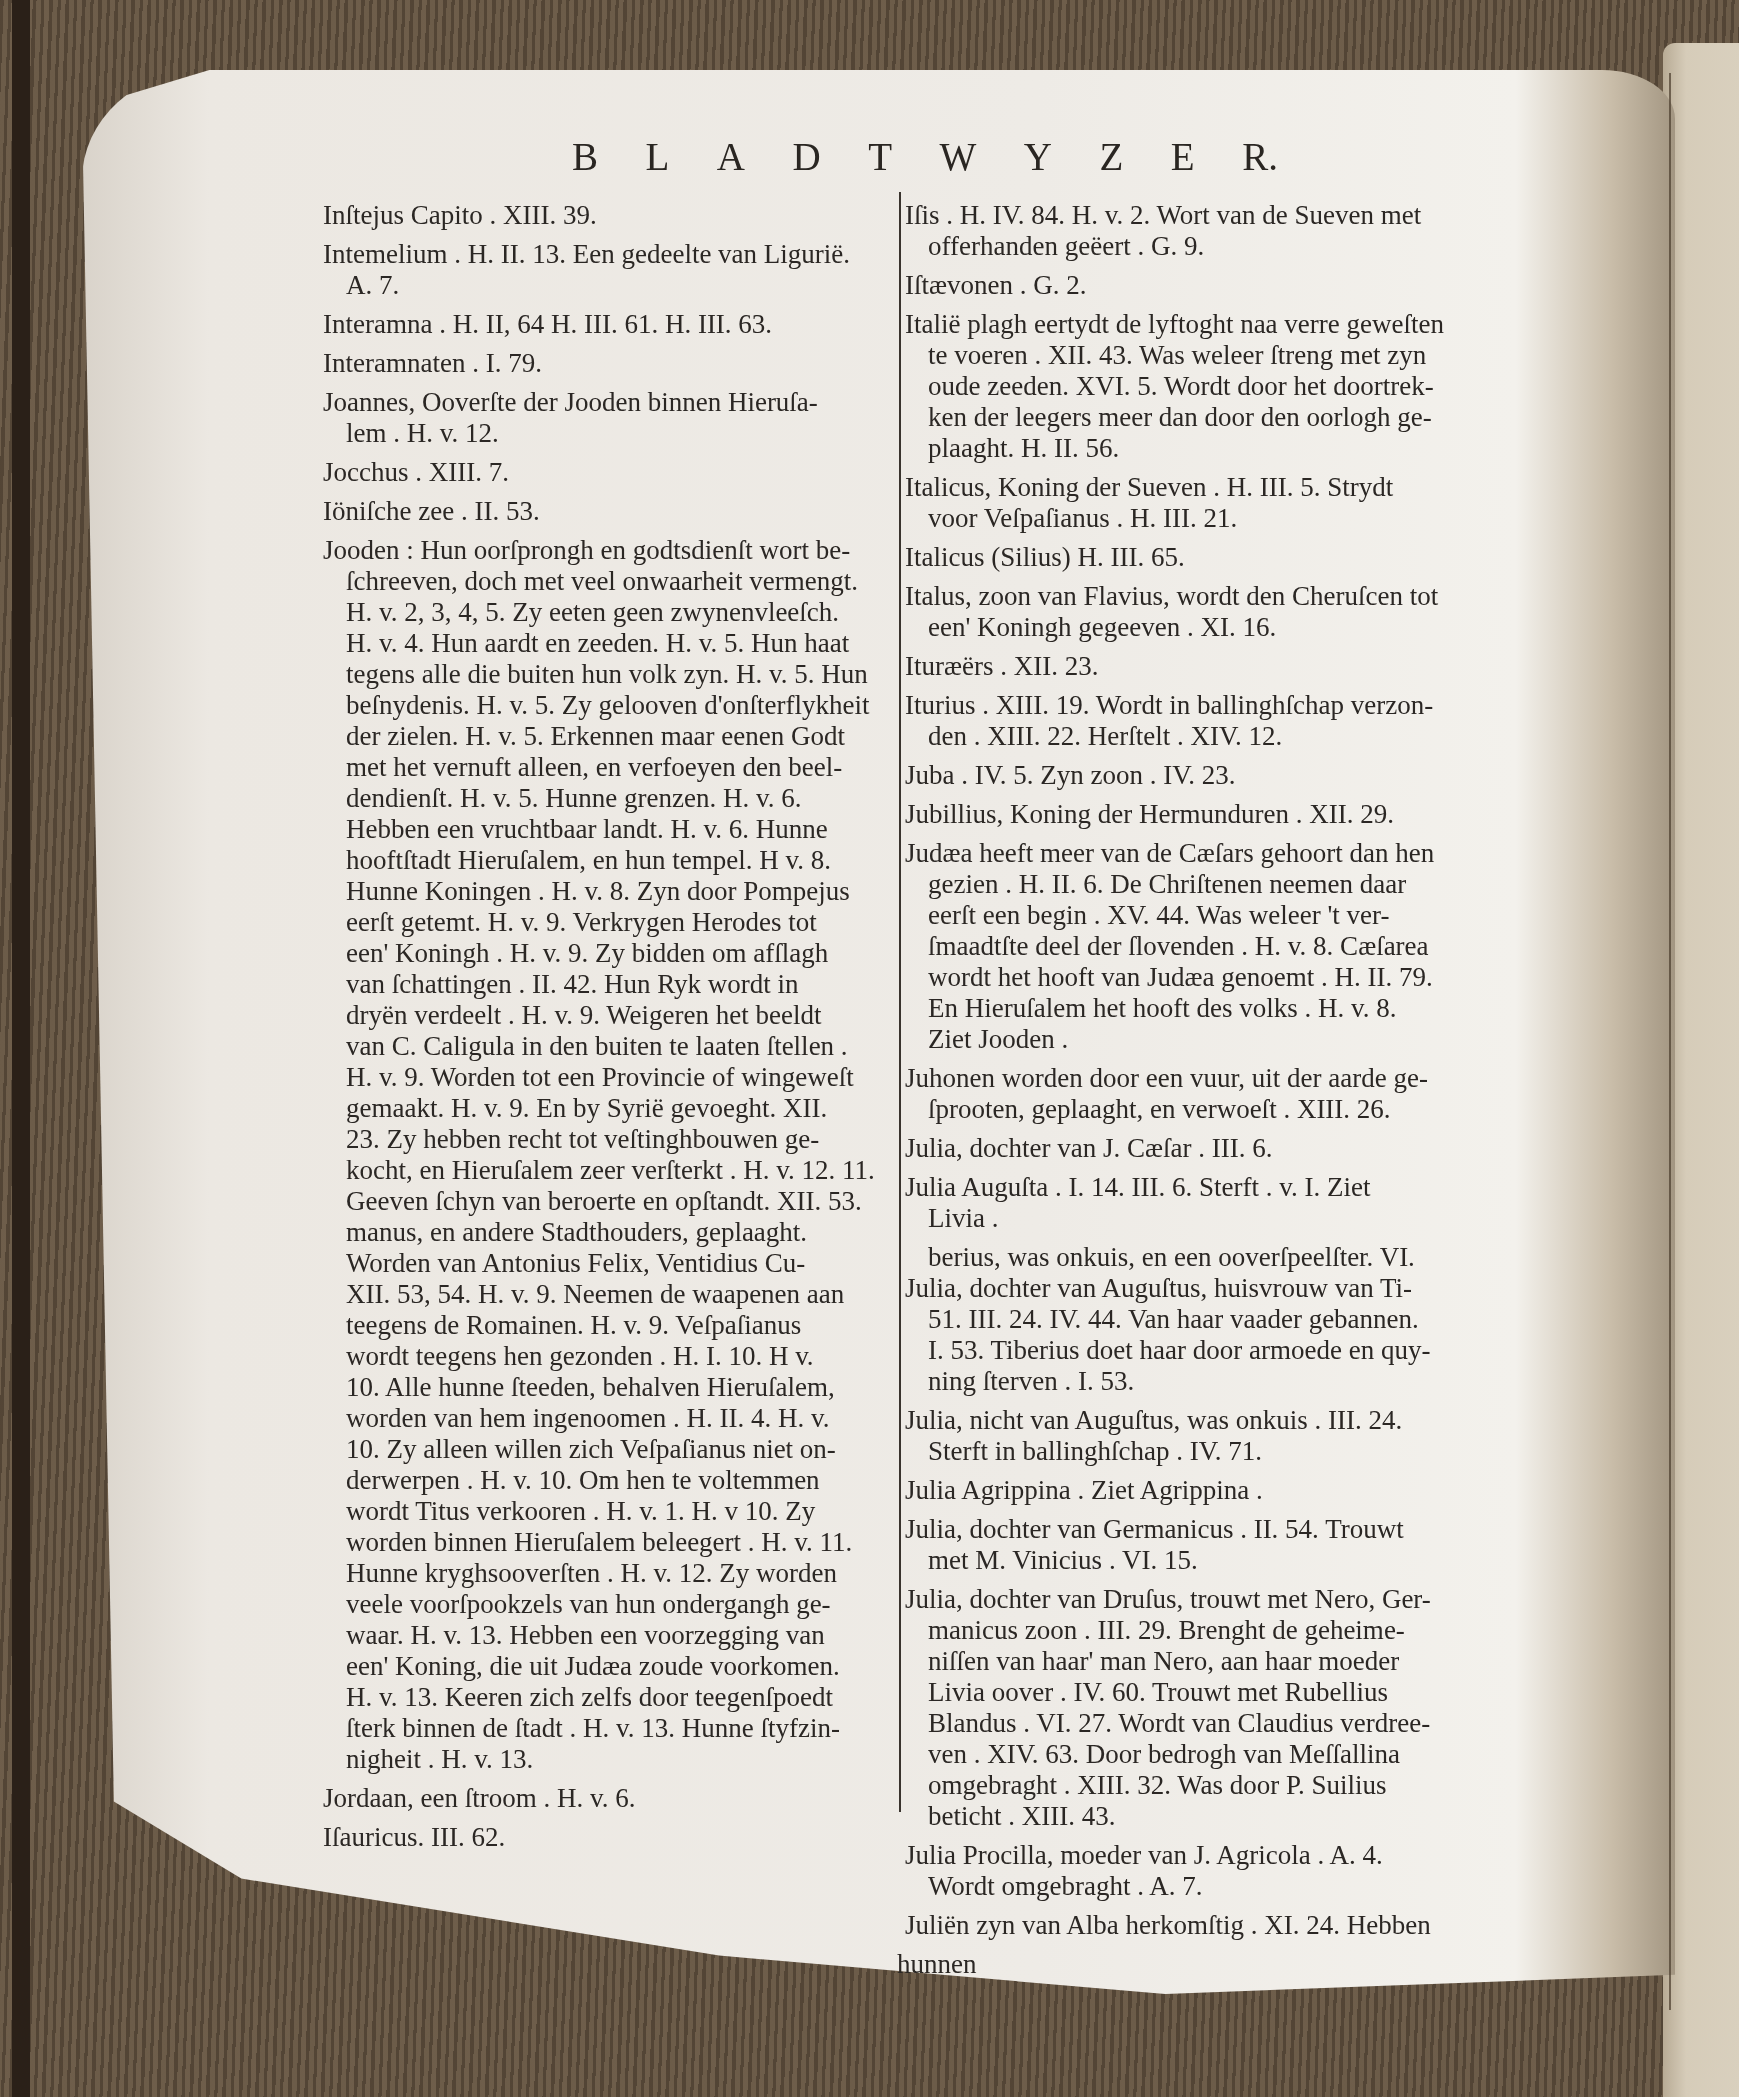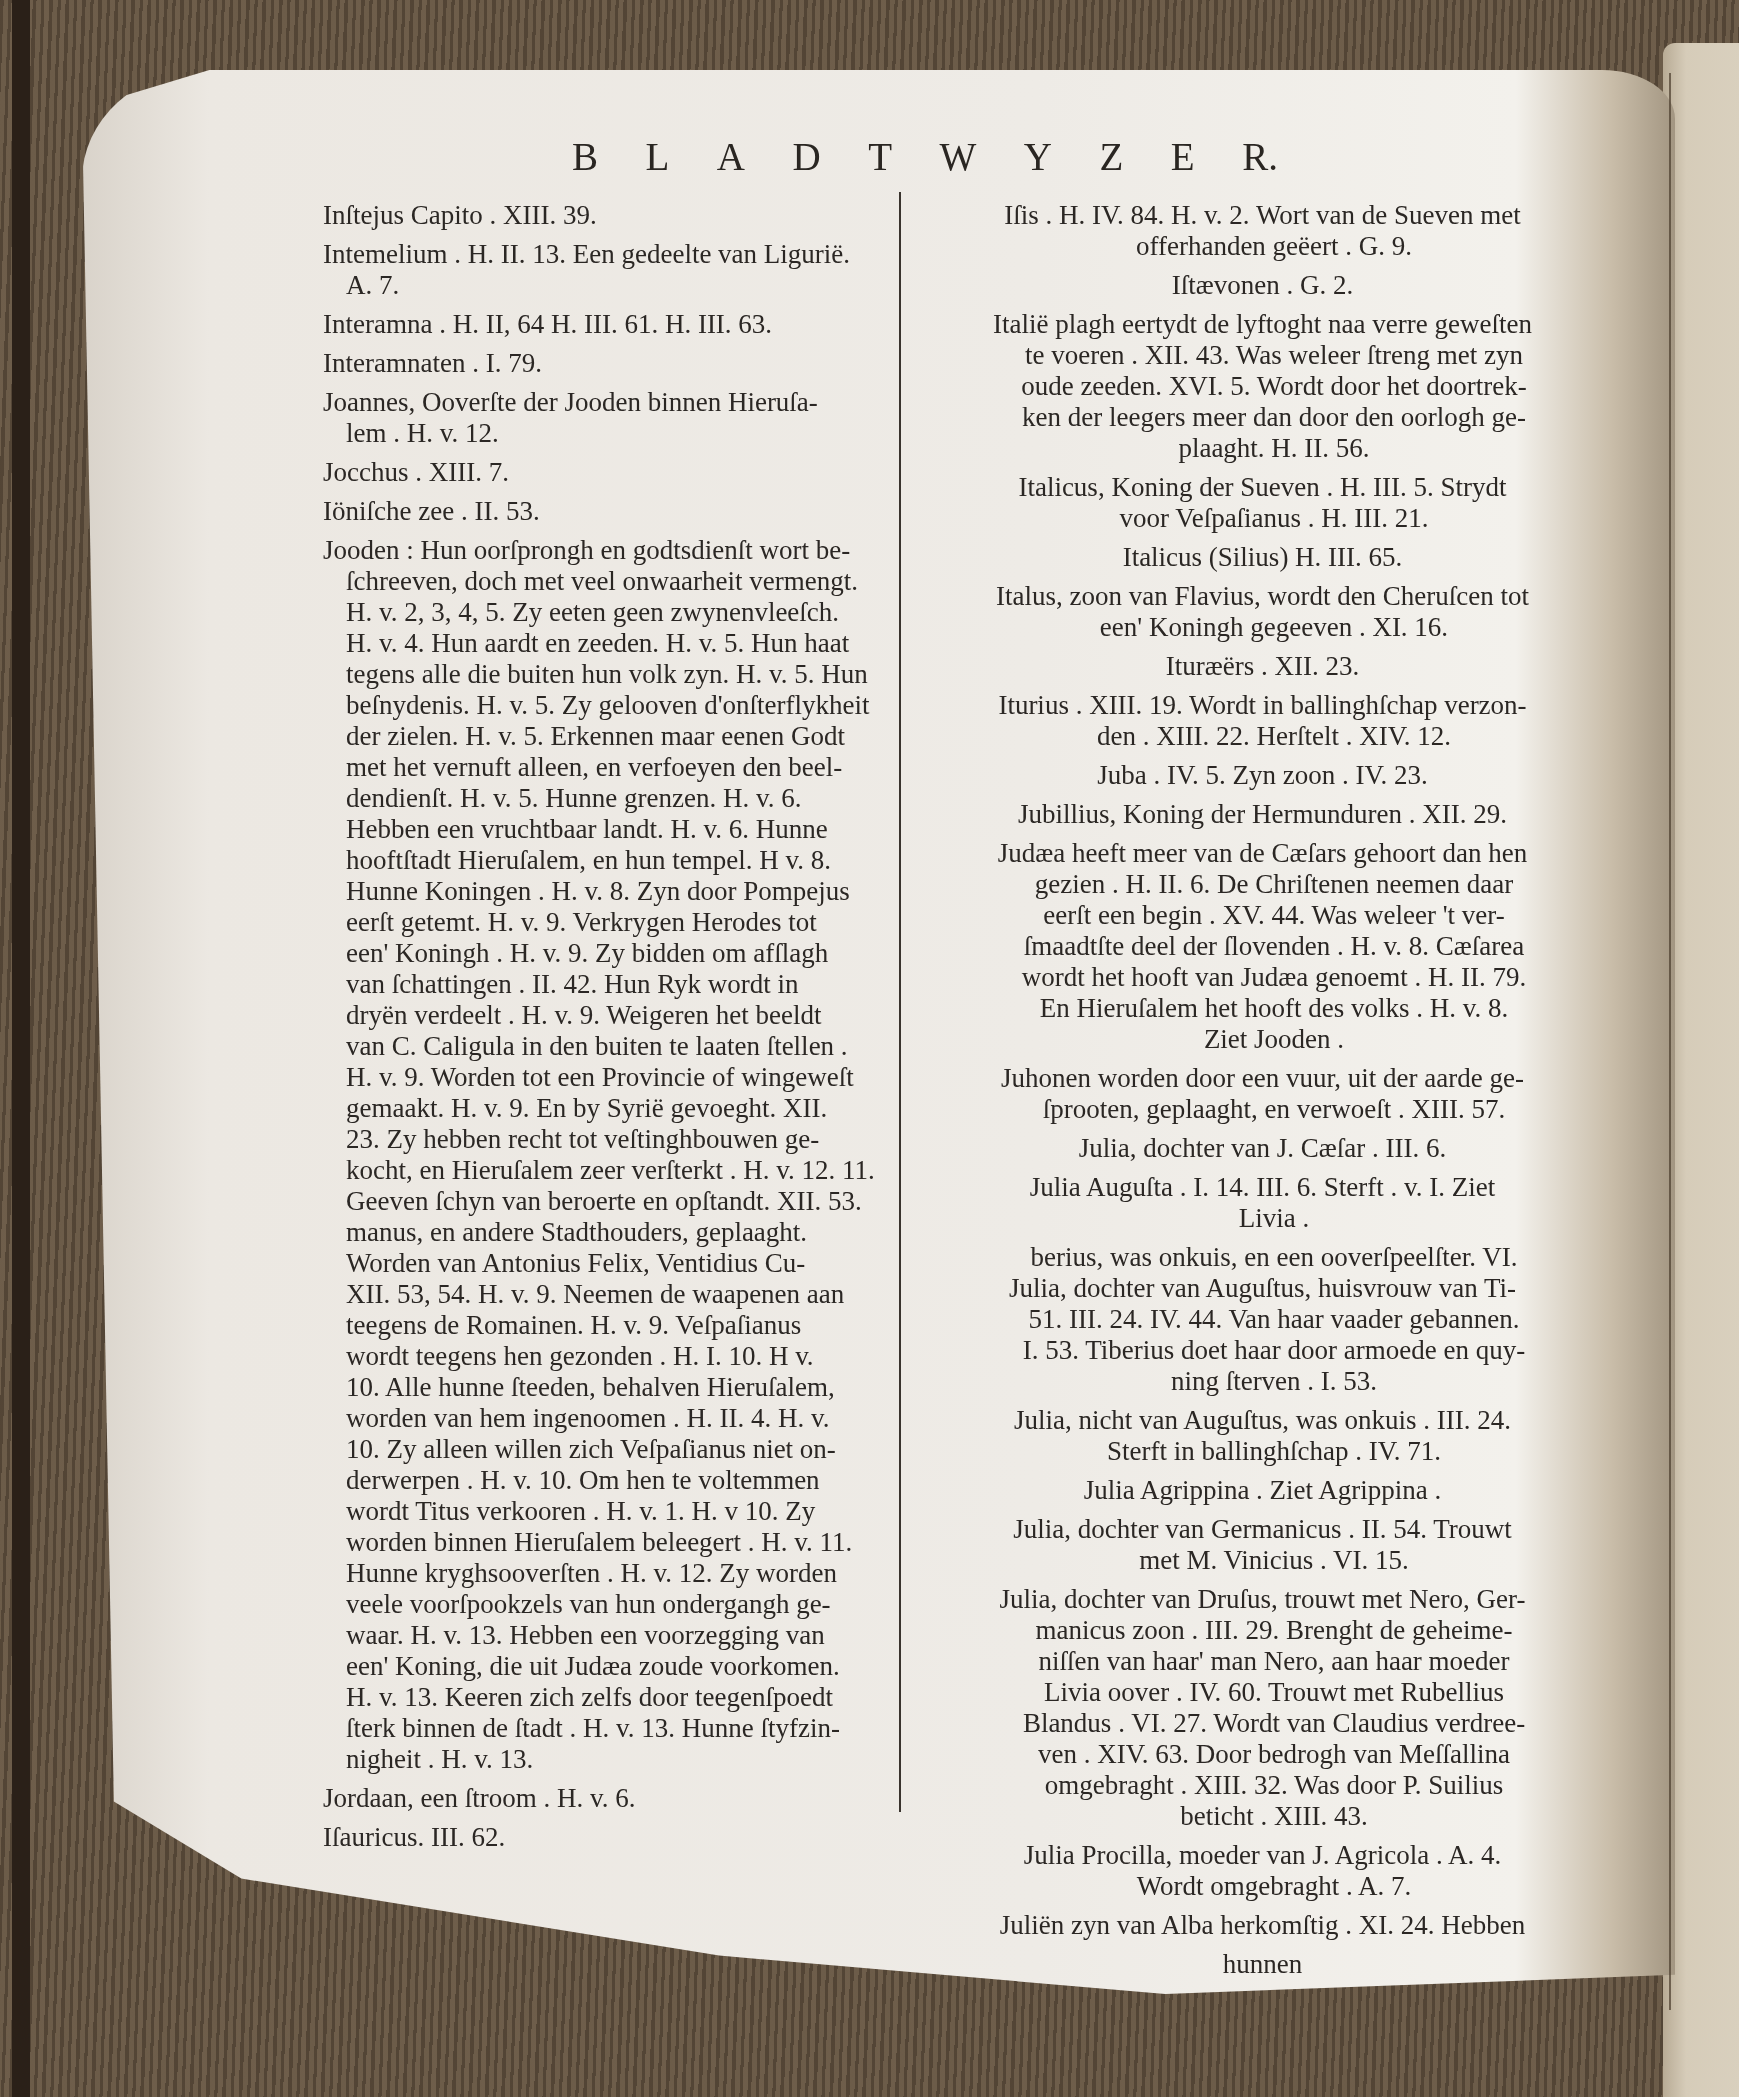--- a/index.html
+++ b/index.html
@@ -33,21 +33,21 @@
   .header-title {
     position:absolute; left:572px; top:134px; width:706px;
     font-size:39px; letter-spacing:0; color:#2a2622;
     display:flex; justify-content:space-between;
   }
   .header-title span { display:inline-block; }
   .col {
     position:absolute; color:#2b2724; font-size:27px; line-height:31px;
   }
   .col-left { left:315px; top:192px; width:594px; }
-  .col-right { left:958px; top:192px; width:609px;text-align:center; }
+  .col-right { left:897px; top:192px; width:609px; }
   .col-divider {
     position:absolute; left:899px; top:192px; width:1.8px; height:1620px;
     background:#3a342e;
   }
   .entry { margin:8px; }
   .entry .line { display:block; white-space:nowrap; }
   .entry .line.cont { padding-left:23px; }
 </style>
 </head>
 <body>
@@ -175,21 +175,21 @@
     </div><div class="entry">
       <span class="line">Judæa heeft meer van de Cæſars gehoort dan hen</span>
       <span class="line cont">gezien . H. II. 6. De Chriſtenen neemen daar</span>
       <span class="line cont">eerſt een begin . XV. 44. Was weleer 't ver-</span>
       <span class="line cont">ſmaadtſte deel der ſlovenden . H. v. 8. Cæſarea</span>
       <span class="line cont">wordt het hooft van Judæa genoemt . H. II. 79.</span>
       <span class="line cont">En Hieruſalem het hooft des volks . H. v. 8.</span>
       <span class="line cont">Ziet Jooden .</span>
     </div><div class="entry">
       <span class="line">Juhonen worden door een vuur, uit der aarde ge-</span>
-      <span class="line cont">ſprooten, geplaaght, en verwoeſt . XIII. 57.</span>
+      <span class="line cont">ſprooten, geplaaght, en verwoeſt . XIII. 26.</span>
     </div><div class="entry">
       <span class="line">Julia, dochter van J. Cæſar . III. 6.</span>
     </div><div class="entry">
       <span class="line">Julia Auguſta . I. 14. III. 6. Sterft . v. I. Ziet</span>
       <span class="line cont">Livia .</span>
     </div><div class="entry">
       <span class="line cont">berius, was onkuis, en een ooverſpeelſter. VI.</span>
       <span class="line">Julia, dochter van Auguſtus, huisvrouw van Ti-</span>
       <span class="line cont">51. III. 24. IV. 44. Van haar vaader gebannen.</span>
       <span class="line cont">I. 53. Tiberius doet haar door armoede en quy-</span>

